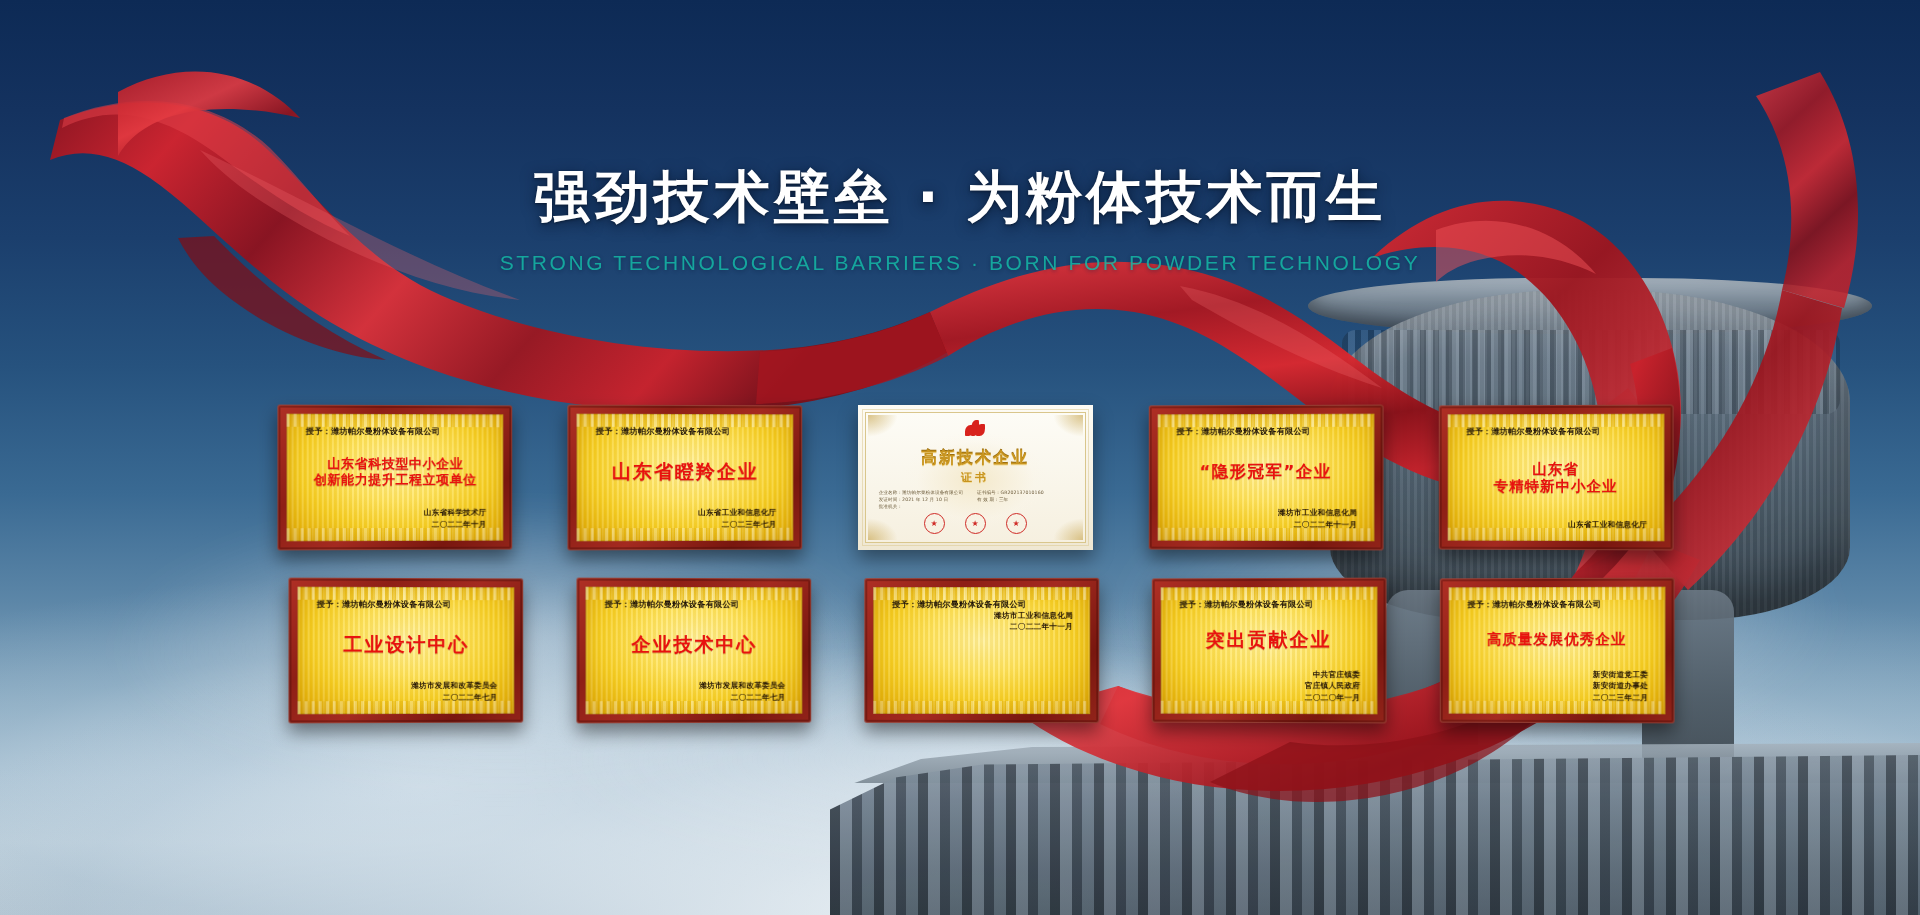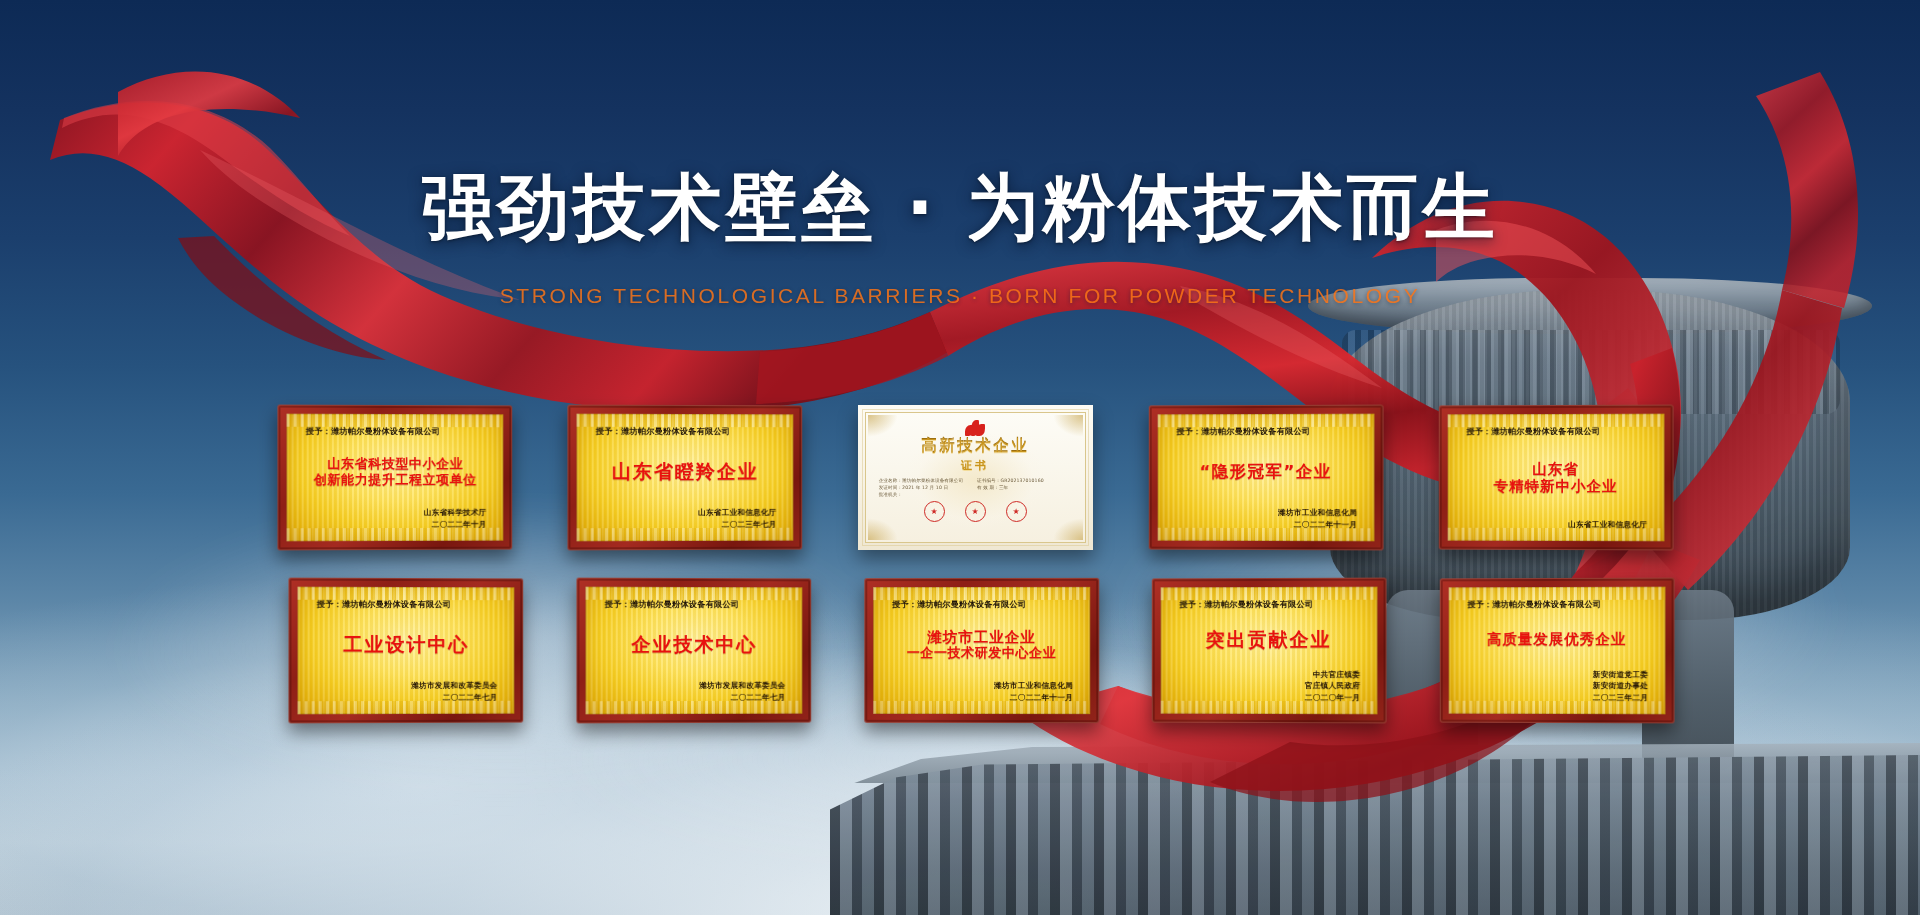--- a/index.html
+++ b/index.html
@@ -107,28 +107,28 @@
   .ribbon { position:absolute; inset:0; pointer-events:none; }
   .ribbon svg { width:100%; height:100%; display:block; }
 
   
   .heading {
     position:absolute; top:0; left:0; width:1920px;
     text-align:center; z-index:20;
   }
   .title {
     margin-top:160px;
-    font-size:72px; font-weight:bold; color:#ffffff;
+    font-size:56px; font-weight:bold; color:#ffffff;
     letter-spacing:4px;
     text-shadow:0 3px 14px rgba(5,20,45,0.75), 0 1px 3px rgba(0,0,0,0.5);
     font-family:"DejaVu Sans","Liberation Sans",sans-serif;
   }
   .subtitle {
-    margin-top:28px;
-    font-size:21px; color:#f97316; letter-spacing:2.6px;
+    margin-top:15px;
+    font-size:21px; color:#14b8a6; letter-spacing:2.6px;
     opacity:0.85; font-weight:400;
     text-shadow:0 1px 4px rgba(10,30,60,0.6);
   }
 
   
   .grid {
     position:absolute; z-index:30;
     left:250px; top:405px; width:1450px;
   }
   .row { display:flex; gap:0; }
@@ -242,22 +242,22 @@
   .cc-br { right:2px; bottom:2px; transform:scale(-1,-1); }
 
   .cert-flame {
     margin-top:7px; width:20px; height:16px; position:relative;
   }
   .cert-flame .f {
     position:absolute; background:#d8221c;
     border-radius:60% 10% 60% 10%;
   }
   .cert-title {
-    margin-top:0;
-    font-size:16px; font-weight:normal; letter-spacing:2px;
+    margin-top:12px;
+    font-size:16px; font-weight:bold; letter-spacing:2px;
     color:#c8941e;
     font-family:"DejaVu Sans","Liberation Sans",sans-serif;
     text-shadow:0 1px 0 #f3dc9a, 0 -1px 0 #9c6f10;
     white-space:nowrap;
   }
   .cert-sub {
     font-size:11px; font-weight:bold; letter-spacing:3px;
     color:#c8941e; margin-top:1px;
     font-family:"DejaVu Sans","Liberation Sans",sans-serif;
     text-shadow:0 1px 0 #f3dc9a;
@@ -520,24 +520,20 @@
               <div>二〇二二年七月</div>
             </div>
           </div>
         </div>
       </div>
 
       <div class="cell">
         <div class="plaque">
           <div class="plate">
             <div class="awardee">授予：潍坊帕尔曼粉体设备有限公司</div>
-            <div class="award-body">
-              <div class="award-line sz-md">潍坊市工业企业</div>
-              <div class="award-line sz-sm">一企一技术研发中心企业</div>
-            </div>
             <div class="issuer">
               <div>潍坊市工业和信息化局</div>
               <div>二〇二二年十一月</div>
             </div>
           </div>
         </div>
       </div>
 
       <div class="cell">
         <div class="plaque tilt-r">

